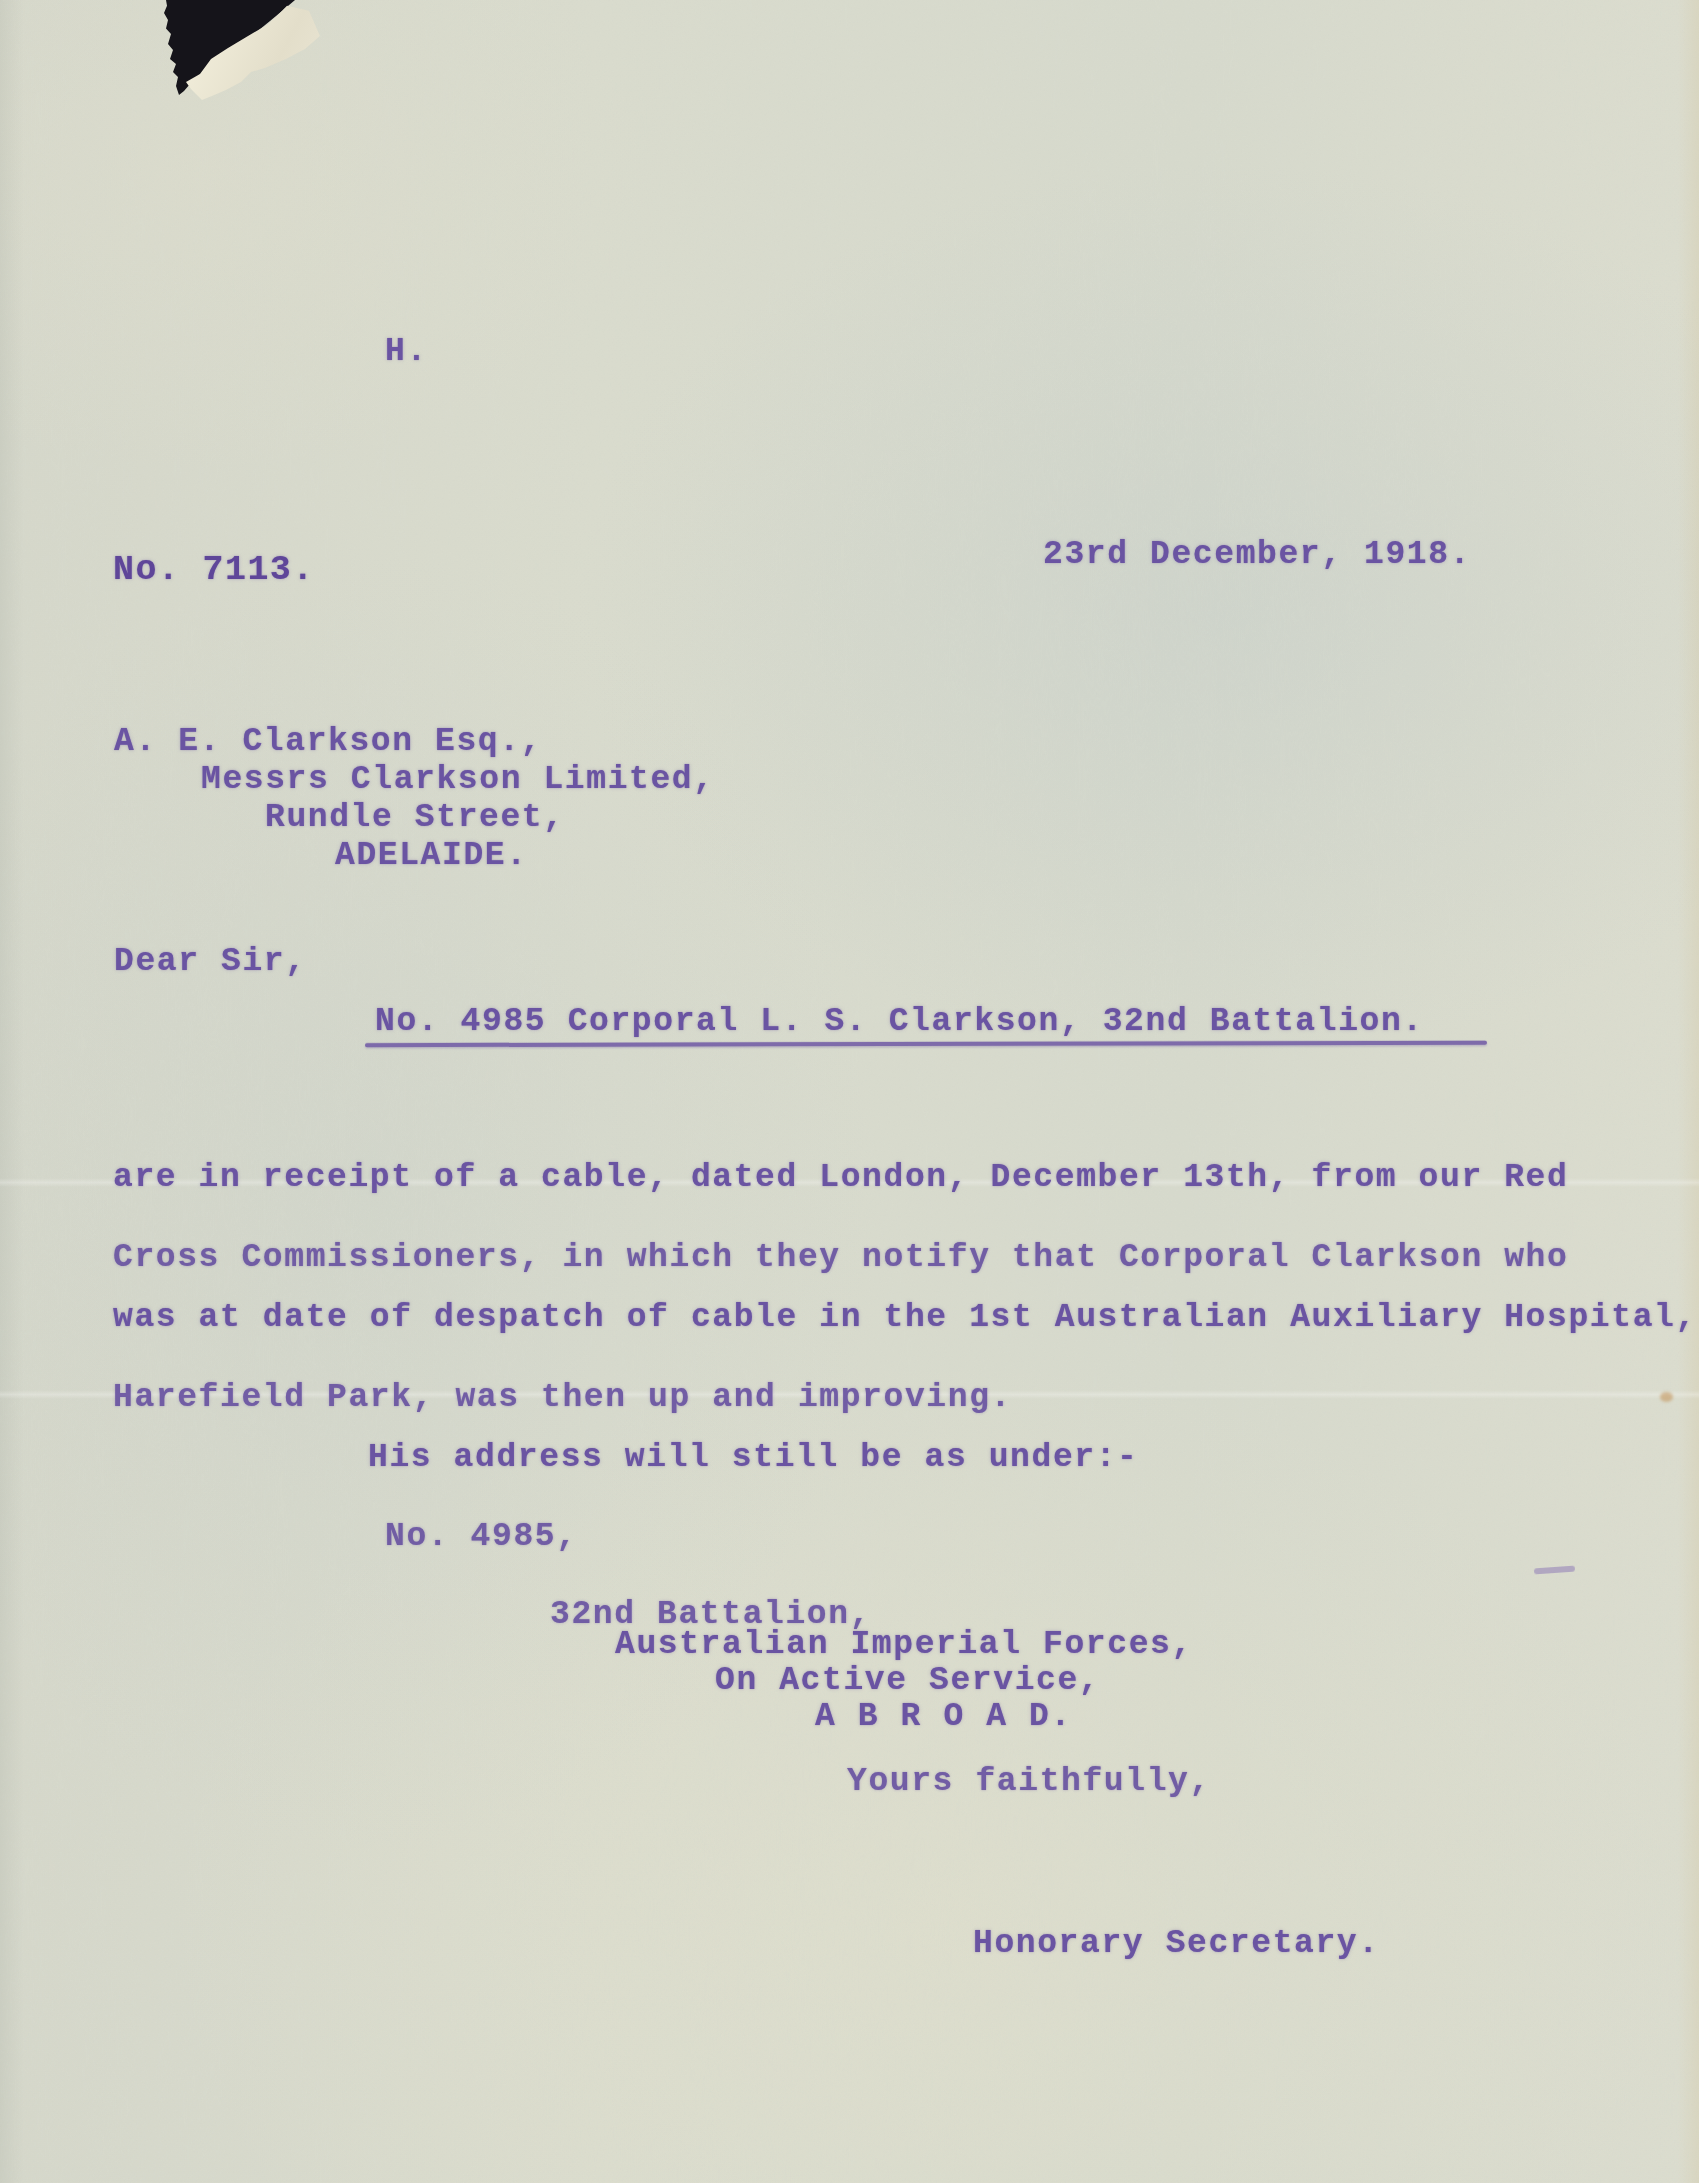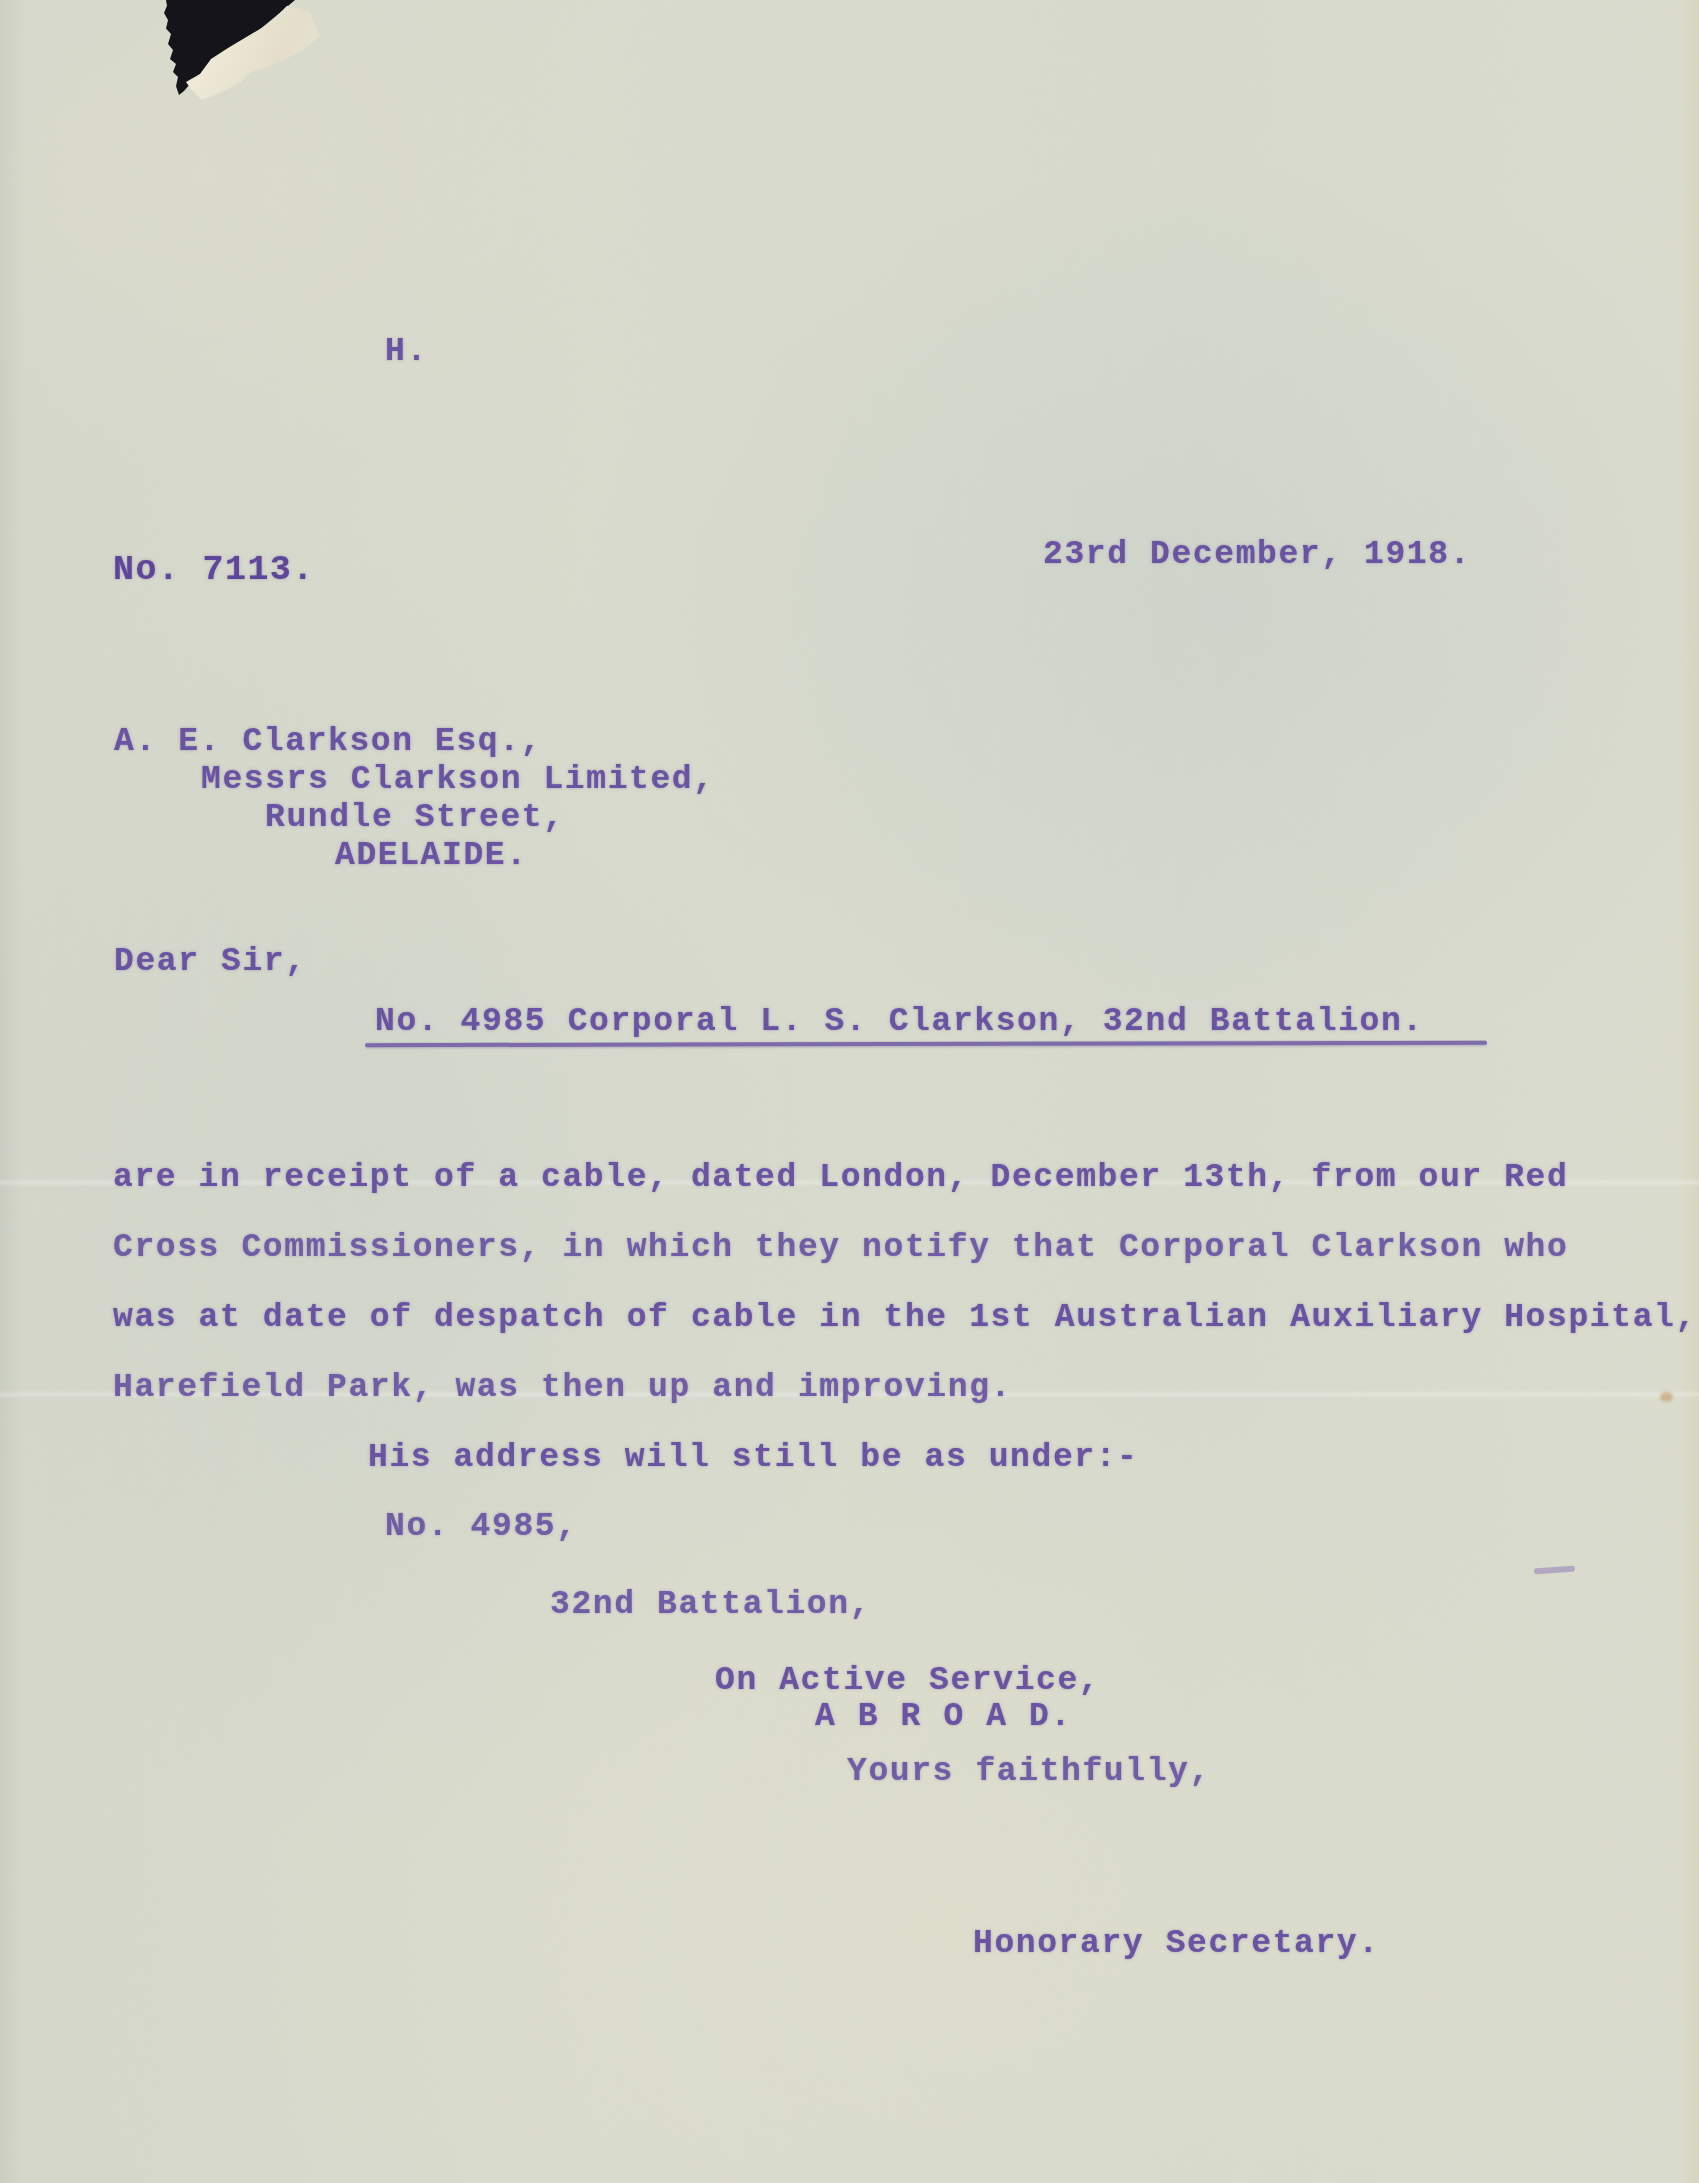--- a/index.html
+++ b/index.html
@@ -19,21 +19,21 @@
       linear-gradient(90deg, #d6d8cb, #dadcce 35%, #d7dacd 70%, #dcddcf);
   }
   .texture{position:absolute;left:0;top:0;pointer-events:none;}
   .tline{
     position:absolute;
     font-size:33px;font-weight:700;letter-spacing:1.6px;line-height:1.1;
     color:#6a54a2;white-space:pre;
     text-shadow:0 0 1.4px rgba(106,84,162,0.55), 0 0 4.3px rgba(106,84,162,0.18);
   }
   .tline.big{font-size:35px;letter-spacing:1.4px;color:#5f4699;text-align:right;}
-  .tline.faded{opacity:.93;}
+  .tline.faded{opacity:.93;margin-top:10px;}
   .subject-underline{
     position:absolute;height:4.3px;background:#6b53a3;opacity:.82;border-radius:2.1px;
     box-shadow:0 1.4px 2.1px rgba(107,83,163,.35), 0 -0.7px 0.7px rgba(107,83,163,.25);
     transform:rotate(-0.12deg);
   }
   .torn-black{
     position:absolute;left:0;top:0;width:343px;height:143px;background:#15141a;
     clip-path:polygon(166px 0,295px 0,285px 8.6px,270px 21px,254px 34px,239px 44px,223px 56px,
       209px 67px,198px 76px,190px 84px,184px 91px,179px 95px,176px 86px,178px 77px,
       173px 72px,176px 64px,170px 59px,173px 50px,168px 44px,171px 34px,166px 28.5px,
@@ -114,20 +114,21 @@
   <div class="subject-underline" style="left:365px;top:1042px;width:1122px"></div>
 
   <div class="tline" style="left:113px;top:1160px">are in receipt of a cable, dated London, December 13th, from our Red</div>
   <div class="tline faded" style="left:113px;top:1230px">Cross Commissioners, in which they notify that Corporal Clarkson who</div>
   <div class="tline" style="left:113px;top:1300px">was at date of despatch of cable in the 1st Australian Auxiliary Hospital,</div>
   <div class="tline faded" style="left:113px;top:1370px">Harefield Park, was then up and improving.</div>
   <div class="tline" style="left:368px;top:1440px">His address will still be as under:-</div>
 
   <div class="tline faded" style="left:385px;top:1509px">No. 4985,</div>
   <div class="tline faded" style="left:550px;top:1587px">32nd Battalion,</div>
+  <div class="tline" style="left:615px;top:1627px">Australian Imperial Forces,</div>
   <div class="tline" style="left:715px;top:1663px">On Active Service,</div>
   <div class="tline" style="left:815px;top:1699px">A B R O A D.</div>
 
   <div class="tline faded" style="left:847px;top:1754px">Yours faithfully,</div>
   <div class="tline" style="left:973px;top:1926px">Honorary Secretary.</div>
 
 </div>
 
 
 </body></html>

